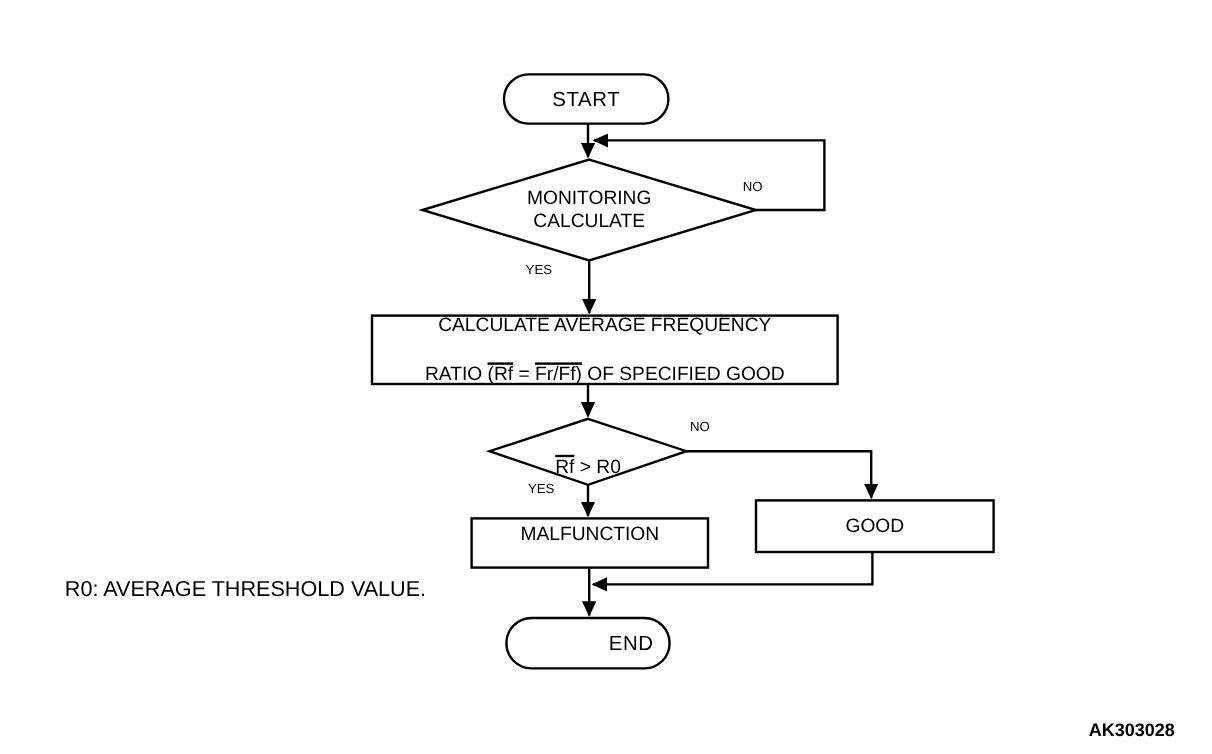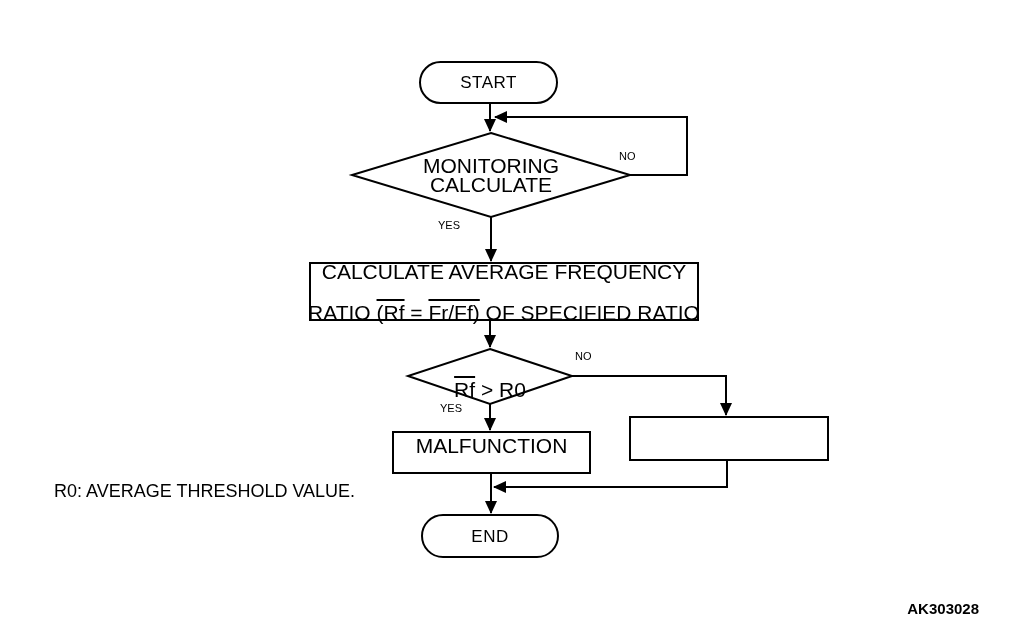--- a/index.html
+++ b/index.html
@@ -10,21 +10,21 @@
     background:var(--bg);
     font-family:"Liberation Sans", sans-serif;
     color:var(--text);
     overflow:hidden;
   }
   .canvas svg { position:absolute; top:0; left:0; }
   .shape { fill:var(--bg); stroke:var(--line); stroke-width:2; }
   .edge  { fill:none; stroke:var(--line); stroke-width:2; }
   .lbl {
     position:absolute; display:flex; align-items:center; justify-content:center;
-    text-align:center; font-size:21px; line-height:19px; white-space:nowrap;
+    text-align:center; font-size:16px; line-height:19px; white-space:nowrap;
   }
   .lbl.col { flex-direction:column; }
   .terminator-lbl { font-size:17px; letter-spacing:0.5px;border-radius:17px; }
   .proc-line { white-space:pre; line-height:21px; }
   .ovl { text-decoration:overline; text-decoration-thickness:1.5px; }
   .edge-lbl { position:absolute; font-size:11px; }
   .note { position:absolute; left:54px; top:481px; font-size:18px; }
   .code { position:absolute; left:879px; top:600px; width:100px; text-align:right;
           font-size:15px; font-weight:bold; }
 </style>
@@ -60,31 +60,32 @@
 
   <div class="lbl terminator-lbl" style="left:420px; top:62px; width:137px; height:41px;">START</div>
 
   <div class="lbl col" style="left:352px; top:155px; width:278px; height:40px;">
     <div>MONITORING</div>
     <div>CALCULATE</div>
   </div>
 
   <div class="lbl col" style="left:310px; top:263px; width:388px; height:57px;gap:20px;">
     <div class="proc-line">CALCULATE AVERAGE FREQUENCY</div>
-    <div class="proc-line"><span>RATIO </span><span class="ovl">(Rf</span><span> = </span><span class="ovl">Fr/Ff)</span><span> OF SPECIFIED RATIO</span></div>
+    <div class="proc-line"><span>RATIO </span><span class="ovl">(Rf</span><span> = </span><span class="ovl">Fr/Ff)</span><span> OF SPECIFIED GOOD</span></div>
   </div>
 
   <div class="lbl" style="left:408px; top:366px; width:164px; height:21px;margin-top:13px;">
     <span class="proc-line"><span class="ovl">Rf</span><span> &gt; R0</span></span>
   </div>
 
   <div class="lbl" style="left:393px; top:432px; width:197px; height:27px;">MALFUNCTION</div>
 
+  <div class="lbl" style="left:630px; top:417px; width:198px; height:43px;">GOOD</div>
 
-  <div class="lbl terminator-lbl" style="left:422px; top:515px; width:136px; height:42px;">END</div>
+  <div class="lbl terminator-lbl" style="left:422px; top:515px; width:136px; height:42px;padding-left:36px;">END</div>
 
   <div class="edge-lbl" style="left:619px; top:150px; width:40px;">NO</div>
   <div class="edge-lbl" style="left:438px; top:219px; width:48px;">YES</div>
   <div class="edge-lbl" style="left:575px; top:350px; width:40px;">NO</div>
   <div class="edge-lbl" style="left:440px; top:402px; width:48px;">YES</div>
 
   <div class="note">R0: AVERAGE THRESHOLD VALUE.</div>
   <div class="code">AK303028</div>
 
 </div>

